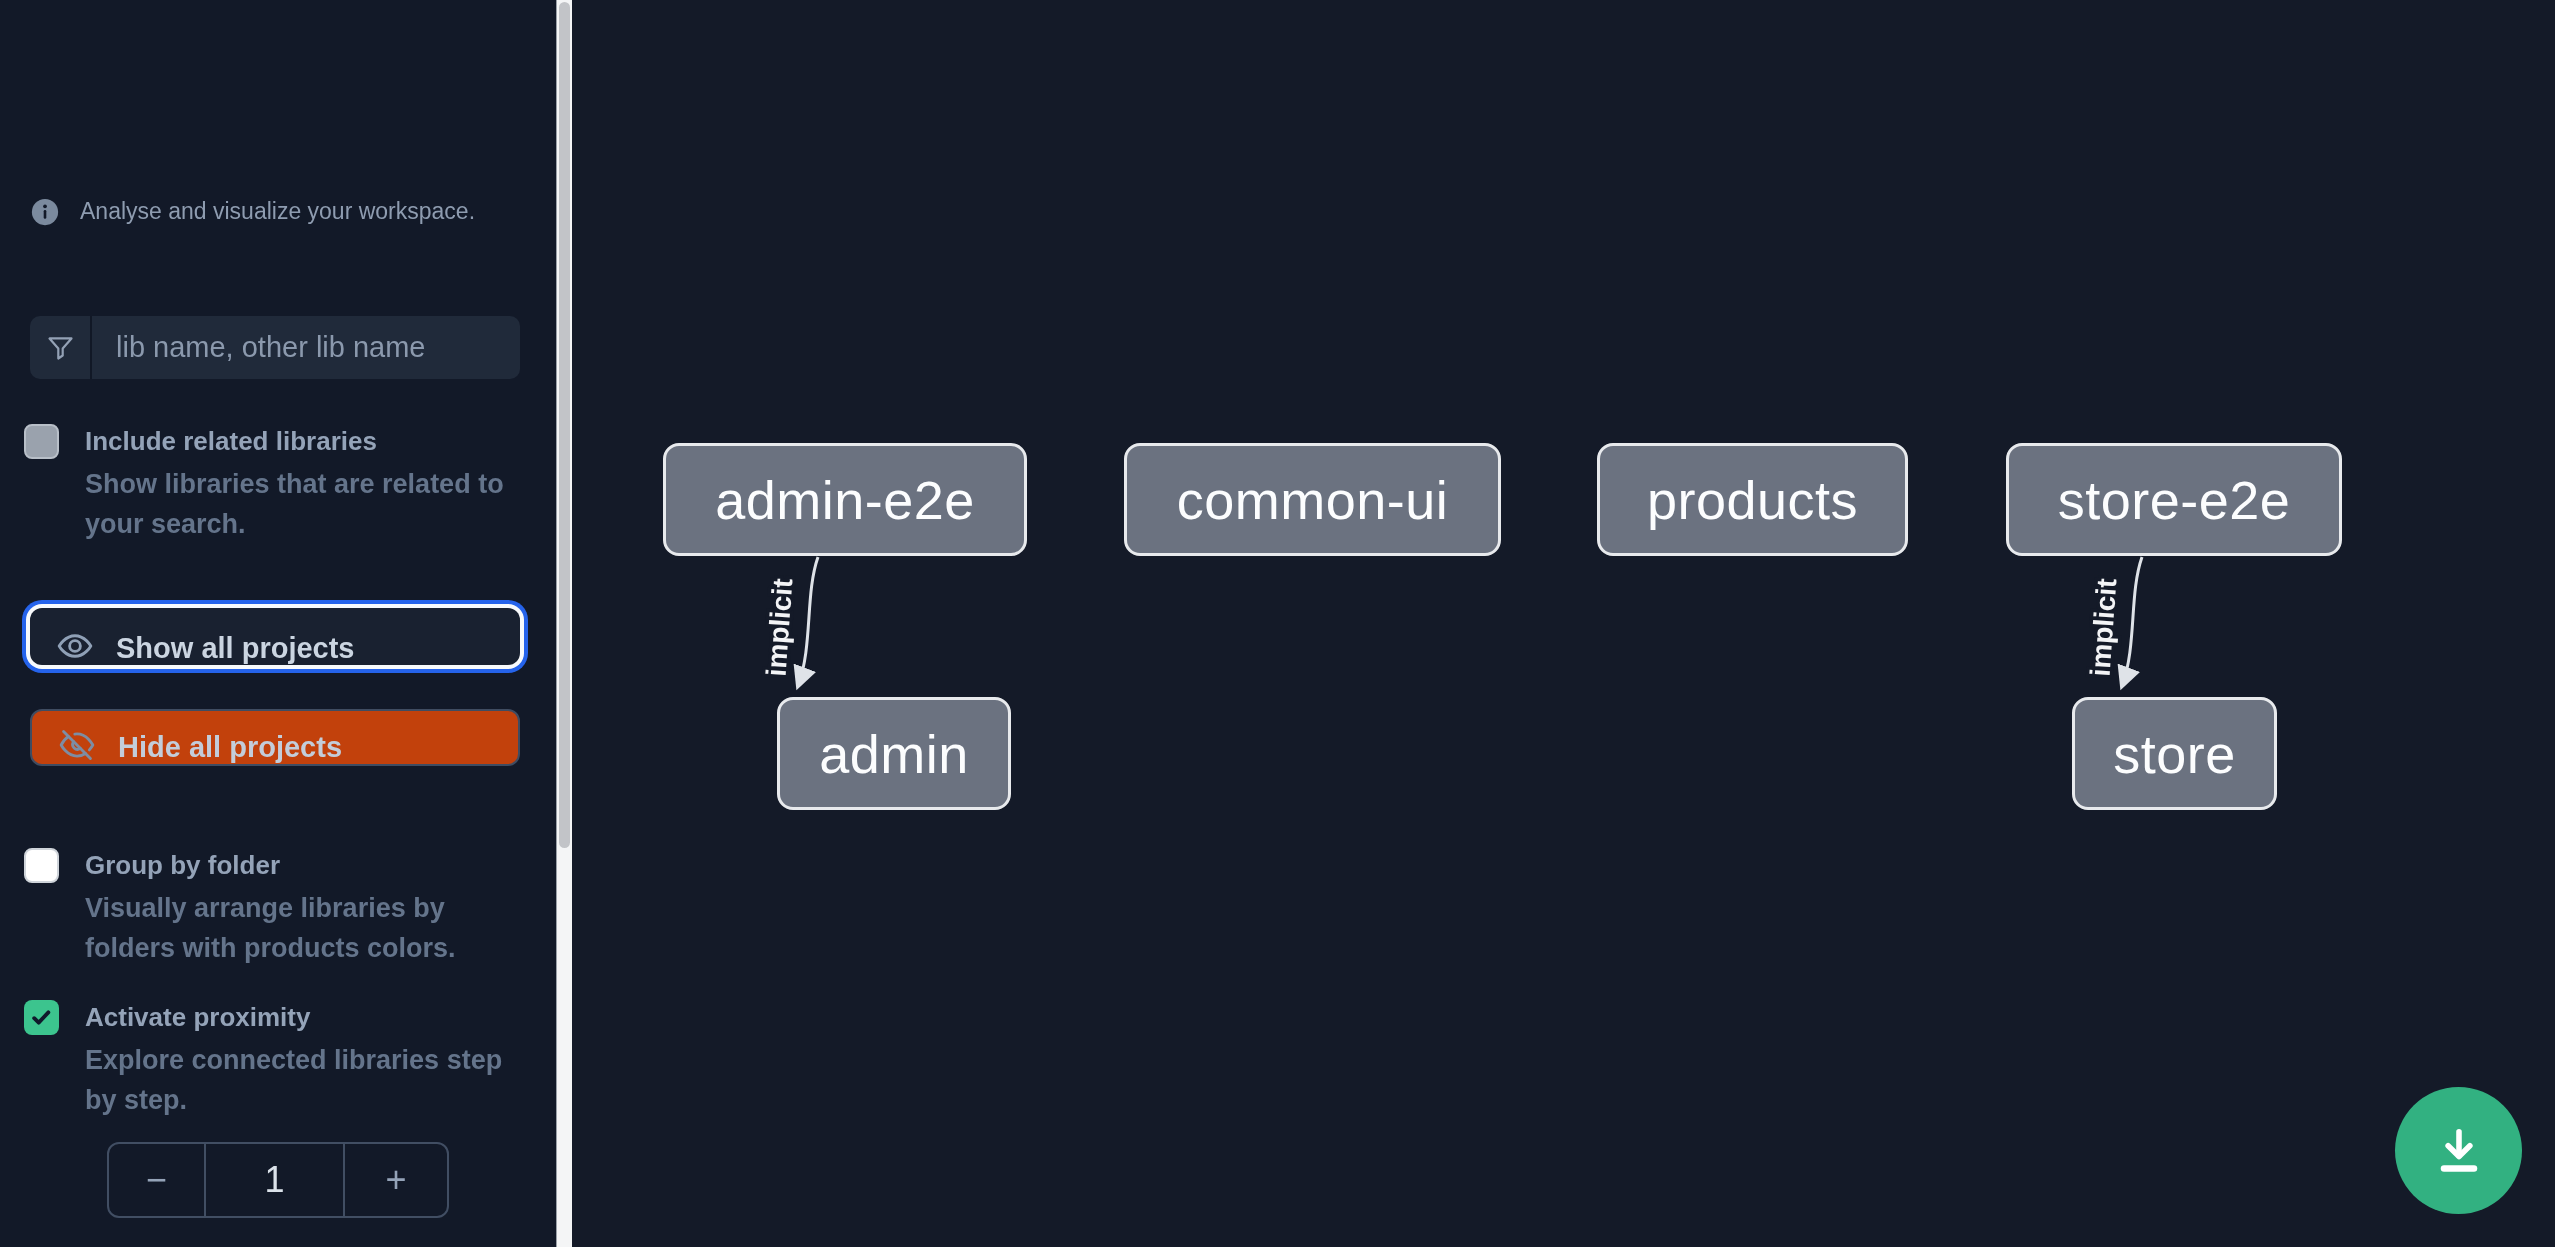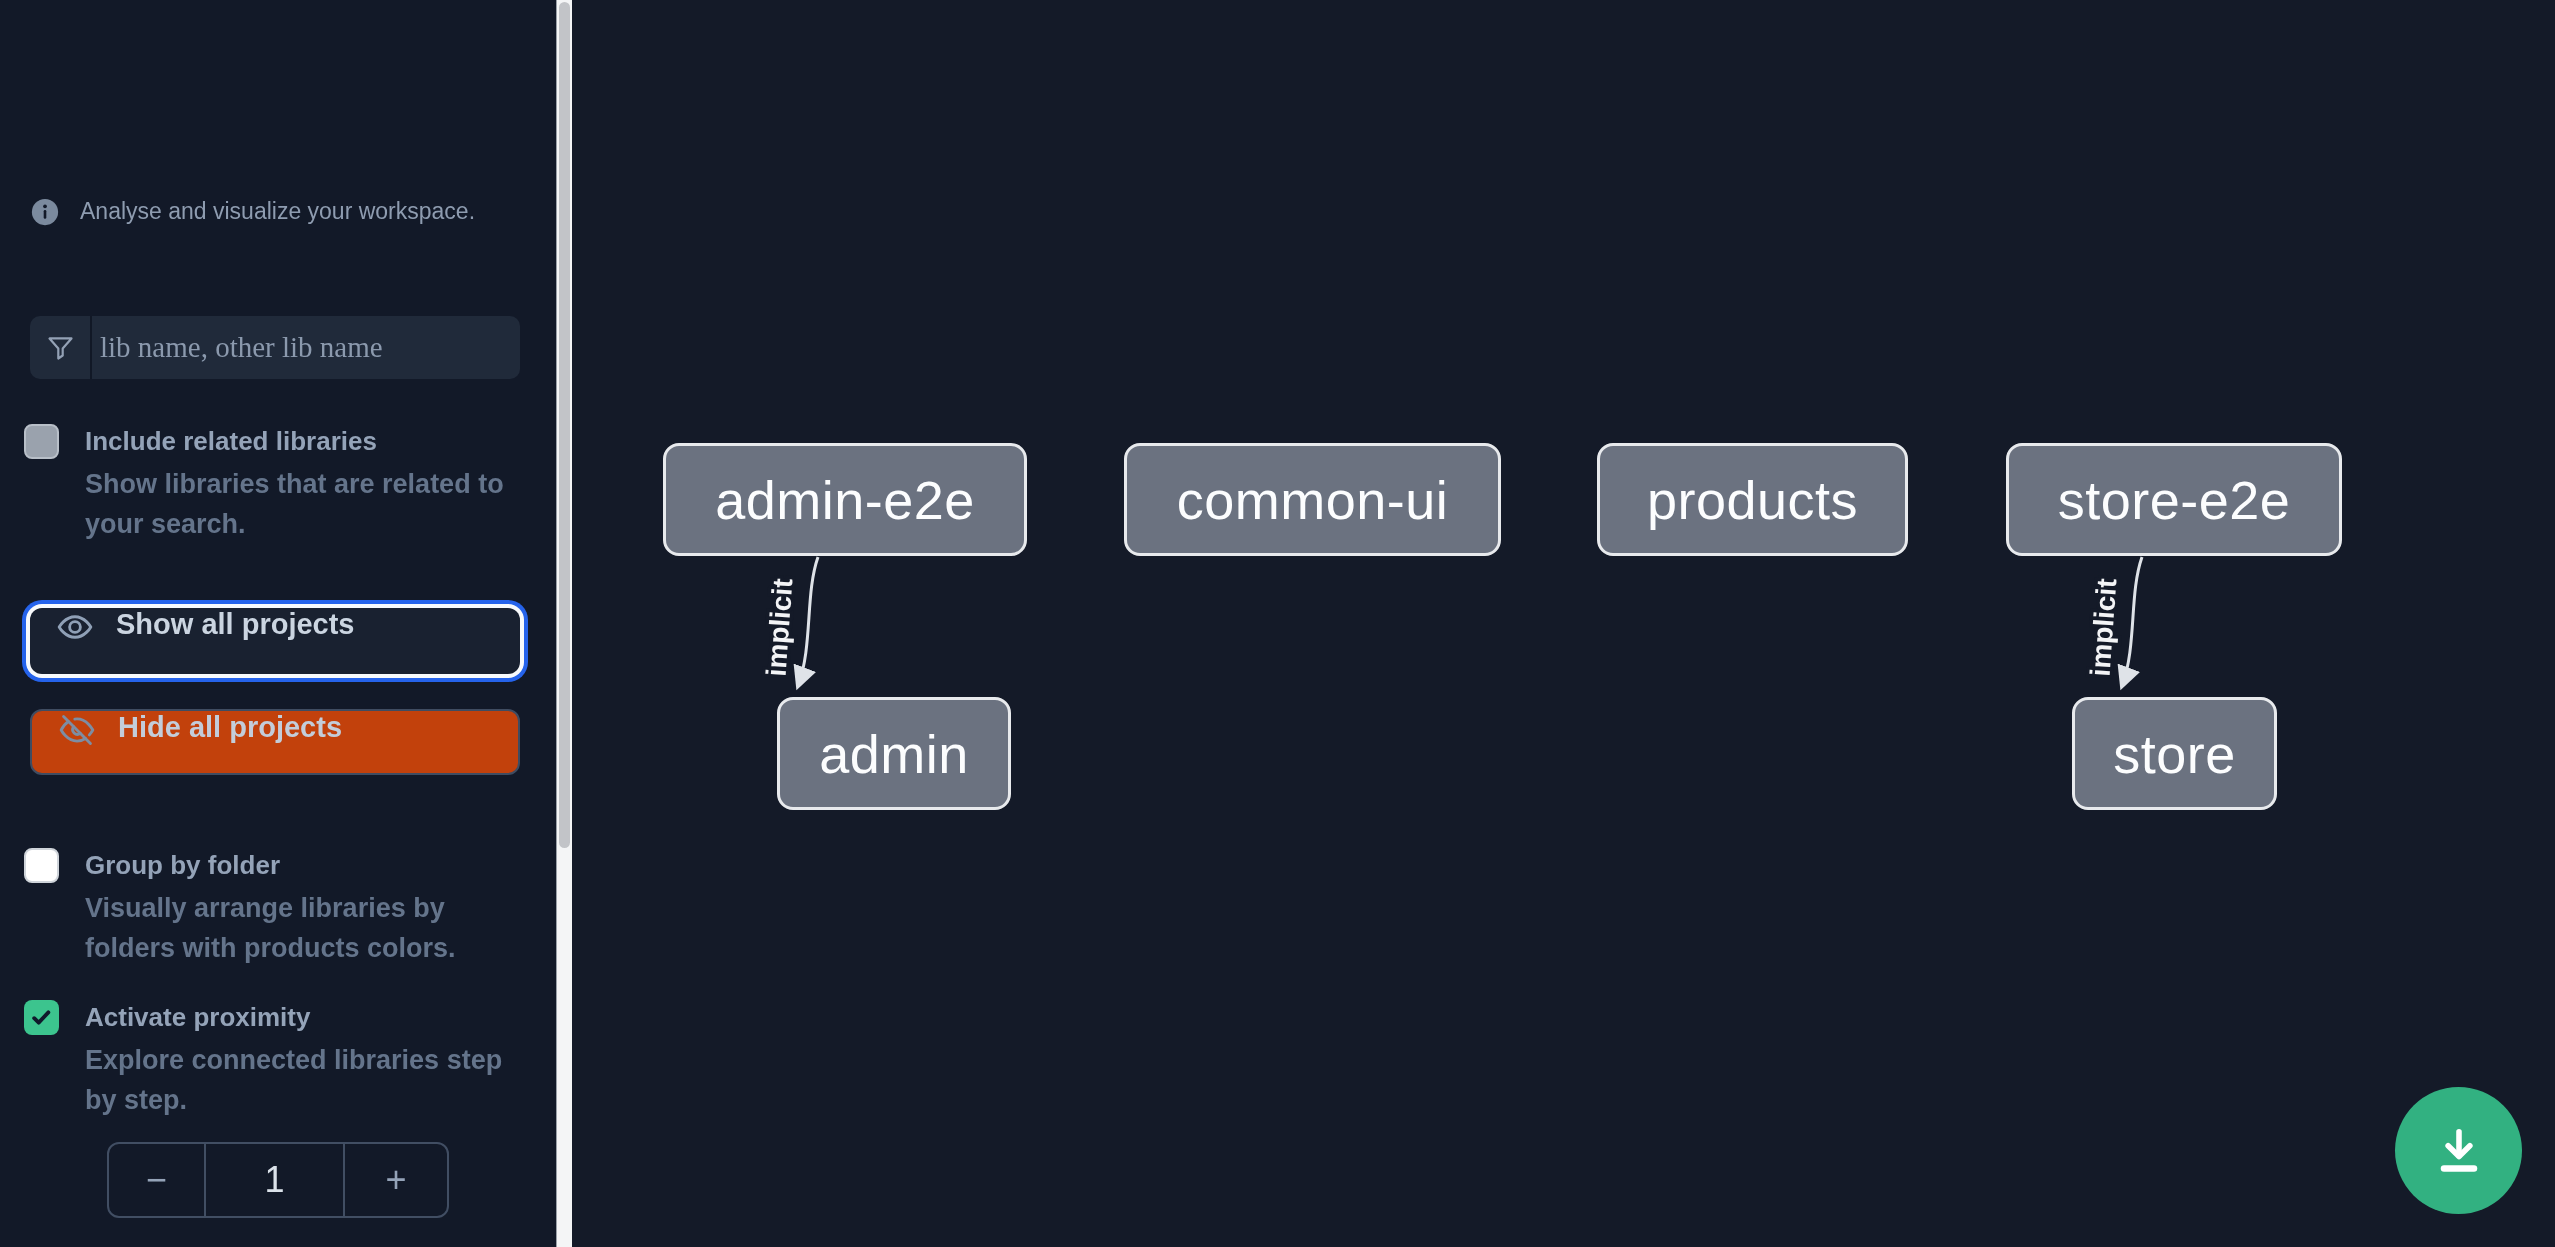--- a/index.html
+++ b/index.html
@@ -14,36 +14,36 @@
   .logo { position: absolute; left: 27px; top: 47px; }
   .app-title { position: absolute; left: 180px; top: 62px; font-size: 44px; font-weight: 700; color: #f6f8fb; letter-spacing: 0.2px; }
   .theme-btn { position: absolute; left: 462px; top: 60px; width: 52px; height: 52px; background: transparent; border: none; cursor: pointer; }
 
   .intro { position: absolute; left: 30px; top: 196px; width: 500px; display: flex; align-items: flex-start; text-align: right; }
   .intro svg { flex: 0 0 auto; margin-top: 1px; }
   .intro p { margin-left: 20px; font-size: 23px; font-weight: 500; color: #8e9cb0; line-height: 30px; }
 
   .filter-box { position: absolute; left: 30px; top: 316px; width: 490px; height: 63px; background: #202a3a; border-radius: 10px; display: flex; overflow: hidden; }
   .funnel-cell { width: 62px; height: 100%; display: flex; align-items: center; justify-content: center; border-right: 2px solid #111826; }
-  .filter-box input { flex: 1; background: transparent; border: none; outline: none; padding: 0 8px; font-size: 29px; color: #cbd5e1; font-family: Liberation Serif, serif; }
+  .filter-box input { flex: 1; background: transparent; border: none; outline: none; padding: 0 24px; font-size: 29px; color: #cbd5e1; font-family: Liberation Sans, sans-serif; }
   .filter-box input::placeholder { color: #8b99ad; opacity: 1; }
 
   .opt-row { position: absolute; left: 24px; width: 500px; }
   .cbx { position: absolute; left: 0; top: 2px; width: 35px; height: 35px; border-radius: 8px; cursor: pointer; }
   .cbx.gray  { background: #9aa2ad; border: 2px solid #b8bfc8; }
   .cbx.white { background: #ffffff; border: 2px solid #cfd4da; }
   .cbx.green { background: #3cc48e; border: none; display: flex; align-items: center; justify-content: center; }
   .opt-title { margin-left: 61px; font-size: 26px; font-weight: 700; color: #94a3b8; line-height: 38px; cursor: pointer; }
   .opt-desc  { margin-left: 61px; font-size: 27px; font-weight: 700; color: #64748b; line-height: 40px; white-space: pre-line; margin-top: 4px; }
 
   .row-include   { top: 422px; }
   .row-group     { top: 846px; }
   .row-proximity { top: 998px; }
 
-  .btn { position: absolute; left: 30px; width: 490px; height: 66px; border-radius: 12px; display: flex; align-items: flex-start; padding: 0 26px; cursor: pointer; font-family: "Liberation Sans", sans-serif; }
+  .btn { position: absolute; left: 30px; width: 490px; height: 57px; border-radius: 12px; display: flex; align-items: flex-end; padding: 0 26px; cursor: pointer; font-family: "Liberation Sans", sans-serif; }
   .btn span.lbl { margin-left: 22px; font-size: 29px; font-weight: 600; }
   .btn-show { top: 608px; background: #192130; border: none; box-shadow: 0 0 0 4px #f8fafc, 0 0 0 8px #2563eb; }
   .btn-show span.lbl { color: #cbd5e1; }
   .btn-hide { top: 709px; background: #c2410c; border: 2px solid #3f4c61; }
   .btn-hide span.lbl { color: #c3cdda; }
 
   .stepper { position: absolute; left: 107px; top: 1142px; width: 342px; height: 76px; border: 2px solid #414e63; border-radius: 12px; display: flex; overflow: hidden; }
   .stepper .cell { display: flex; align-items: center; justify-content: center; font-size: 36px; }
   .step-dec { width: 97px;  color: #94a3b8; border-right: 2px solid #414e63; cursor: pointer; }
   .step-val { width: 137px; color: #dbe2ea; }

